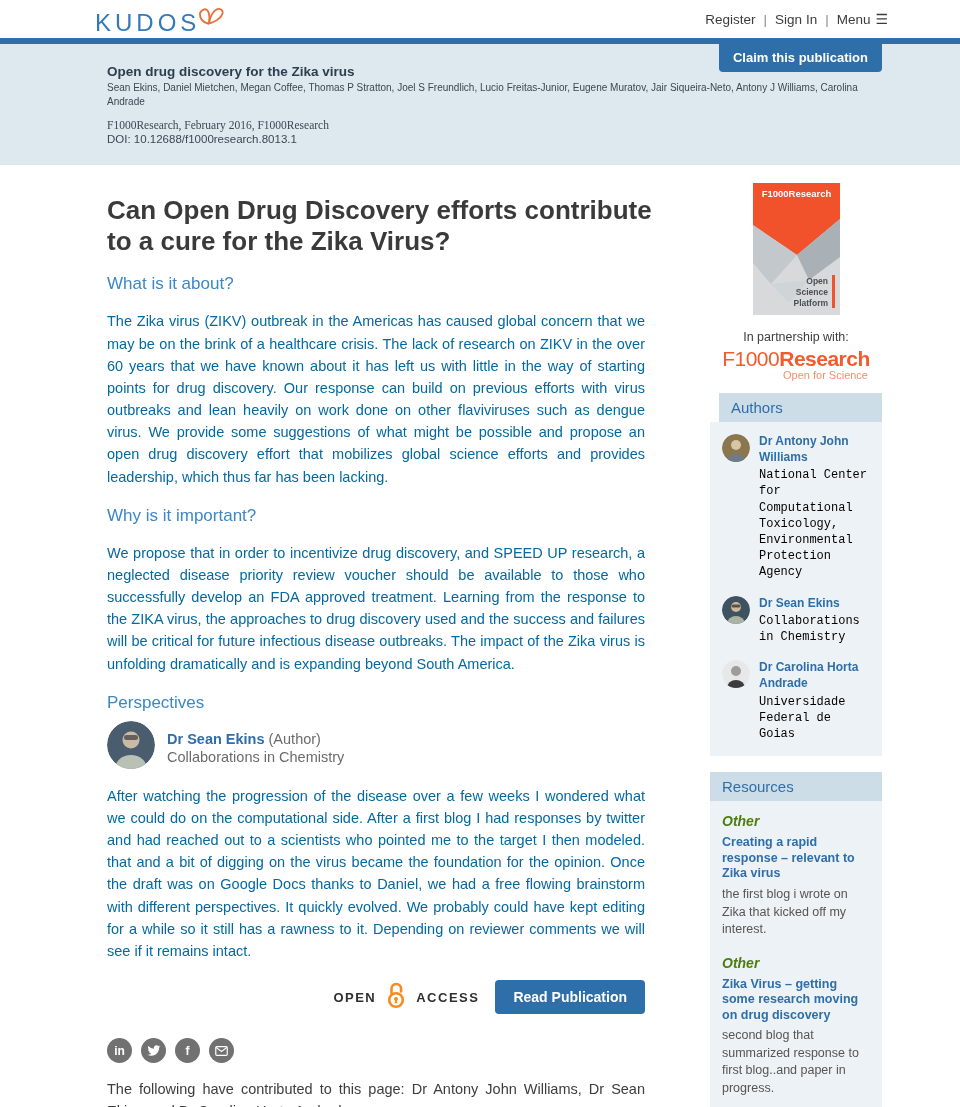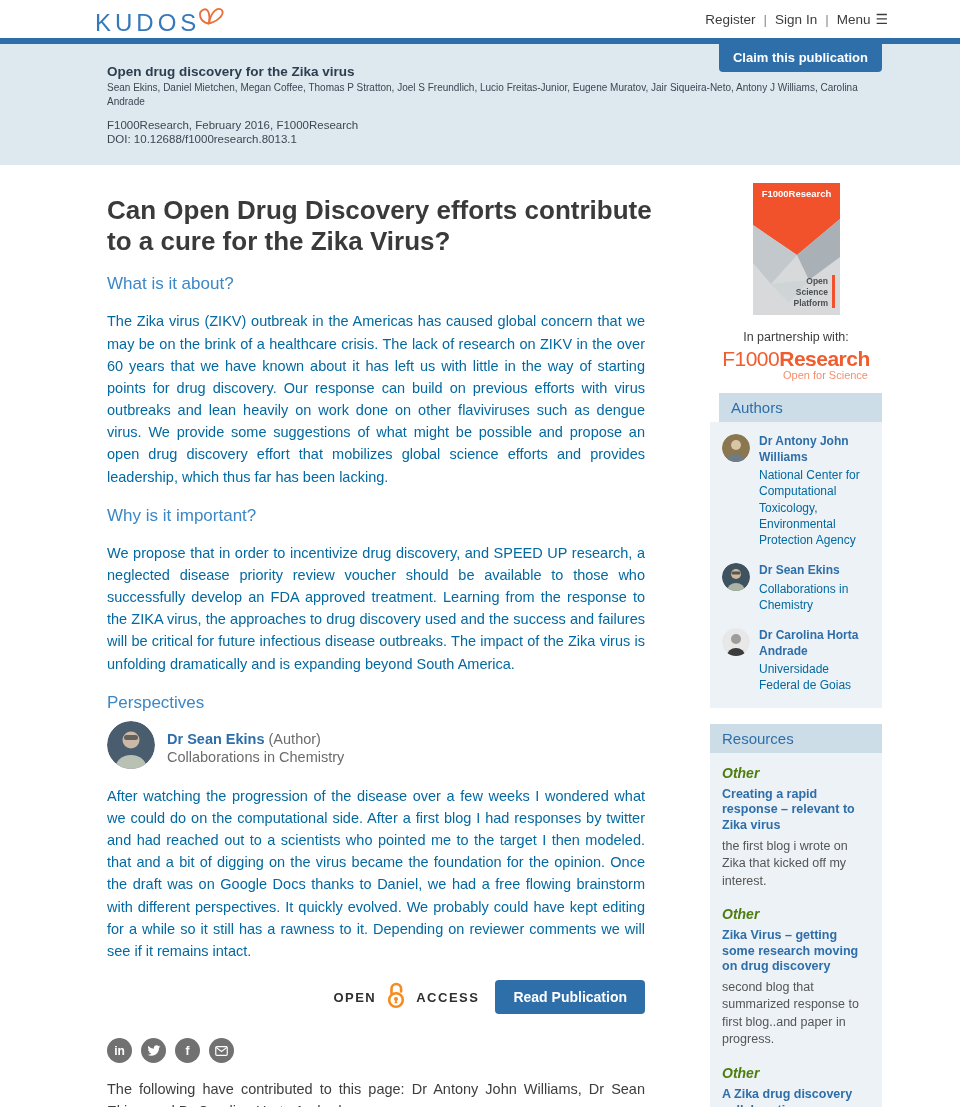--- a/index.html
+++ b/index.html
@@ -20,21 +20,21 @@
   .blue-rule { height:6px; background:#2e6ea9; }
 
   
   .banner { position:relative; height:121px; background:#dde8ef; }
   .claim-btn { position:absolute; top:0; right:78px; background:#2e6ea9; color:#fff;
                font-size:13px; font-weight:700; padding:6px 14px 7px; border:none;
                border-radius:0 0 4px 4px; cursor:pointer; }
   .banner-inner { position:absolute; left:107px; top:20px; width:780px; }
   .pub-title { font-size:13.5px; font-weight:700; color:#2d3e4f; }
   .pub-authors { font-size:10px; color:#3d4752; margin-top:2px; line-height:1.35; }
-  .pub-journal { font-size:11.5px; color:#3d4752; margin-top:11px; }
+  .pub-journal { font-size:11.5px; color:#3d4752; margin-top:11px;font-family:Liberation Serif, serif; }
   .pub-doi { font-size:11.5px; color:#3d4752; margin-top:2px; }
 
   
   .main { position:relative; height:942px; background:#fff; }
   .col-left { position:absolute; left:107px; top:0; width:560px; }
 
   .article-title { font-size:26px; font-weight:700; color:#3a3a3a; line-height:1.18;
                    margin-top:30px; width:555px; }
   h2.qhead { font-size:17px; font-weight:400; color:#3c87c6; margin:18px 0 8px; }
   .para { font-size:14.5px; line-height:1.53; text-align:justify; color:#0369a1; width:538px;margin-top:16px; }
@@ -71,21 +71,21 @@
 
   .side-head { background:#ccdde8; color:#2e6ea9; font-size:15px; padding:6px 12px; }
   .side-head.authors { margin-top:12px;margin-left:9px; }
   .side-body { background:#edf2f6; padding:12px; }
 
   .author-entry { display:flex; align-items:flex-start; margin-bottom:15px; }
   .author-entry:last-child { margin-bottom:2px; }
   .author-avatar { width:28px; height:28px; border-radius:50%; overflow:hidden; flex:0 0 28px; }
   .author-meta { margin-left:9px; font-size:12px; line-height:1.3; }
   .author-name { color:#2e6ea9; font-weight:700; text-decoration:none; cursor:pointer; display:block; }
-  .author-affil { color:#0369a1; margin-top:2px; line-height:1.35; }
+  .author-affil { color:#000000; margin-top:2px; line-height:1.35;font-family:Liberation Mono, monospace; }
 
   .side-gap { height:16px; background:#fff; }
 
   .res-entry { margin-bottom:16px; }
   .res-entry:last-child { margin-bottom:4px; }
   .res-type { font-size:14px; font-weight:700; color:#4d7c0f; margin-bottom:6px;font-style:italic; }
   .res-title { font-size:12.5px; font-weight:700; color:#2e6ea9; line-height:1.25; text-decoration:none;
                display:block; cursor:pointer; }
   .res-desc { font-size:12.5px; color:#555; line-height:1.4; margin-top:4px; }
 </style>

